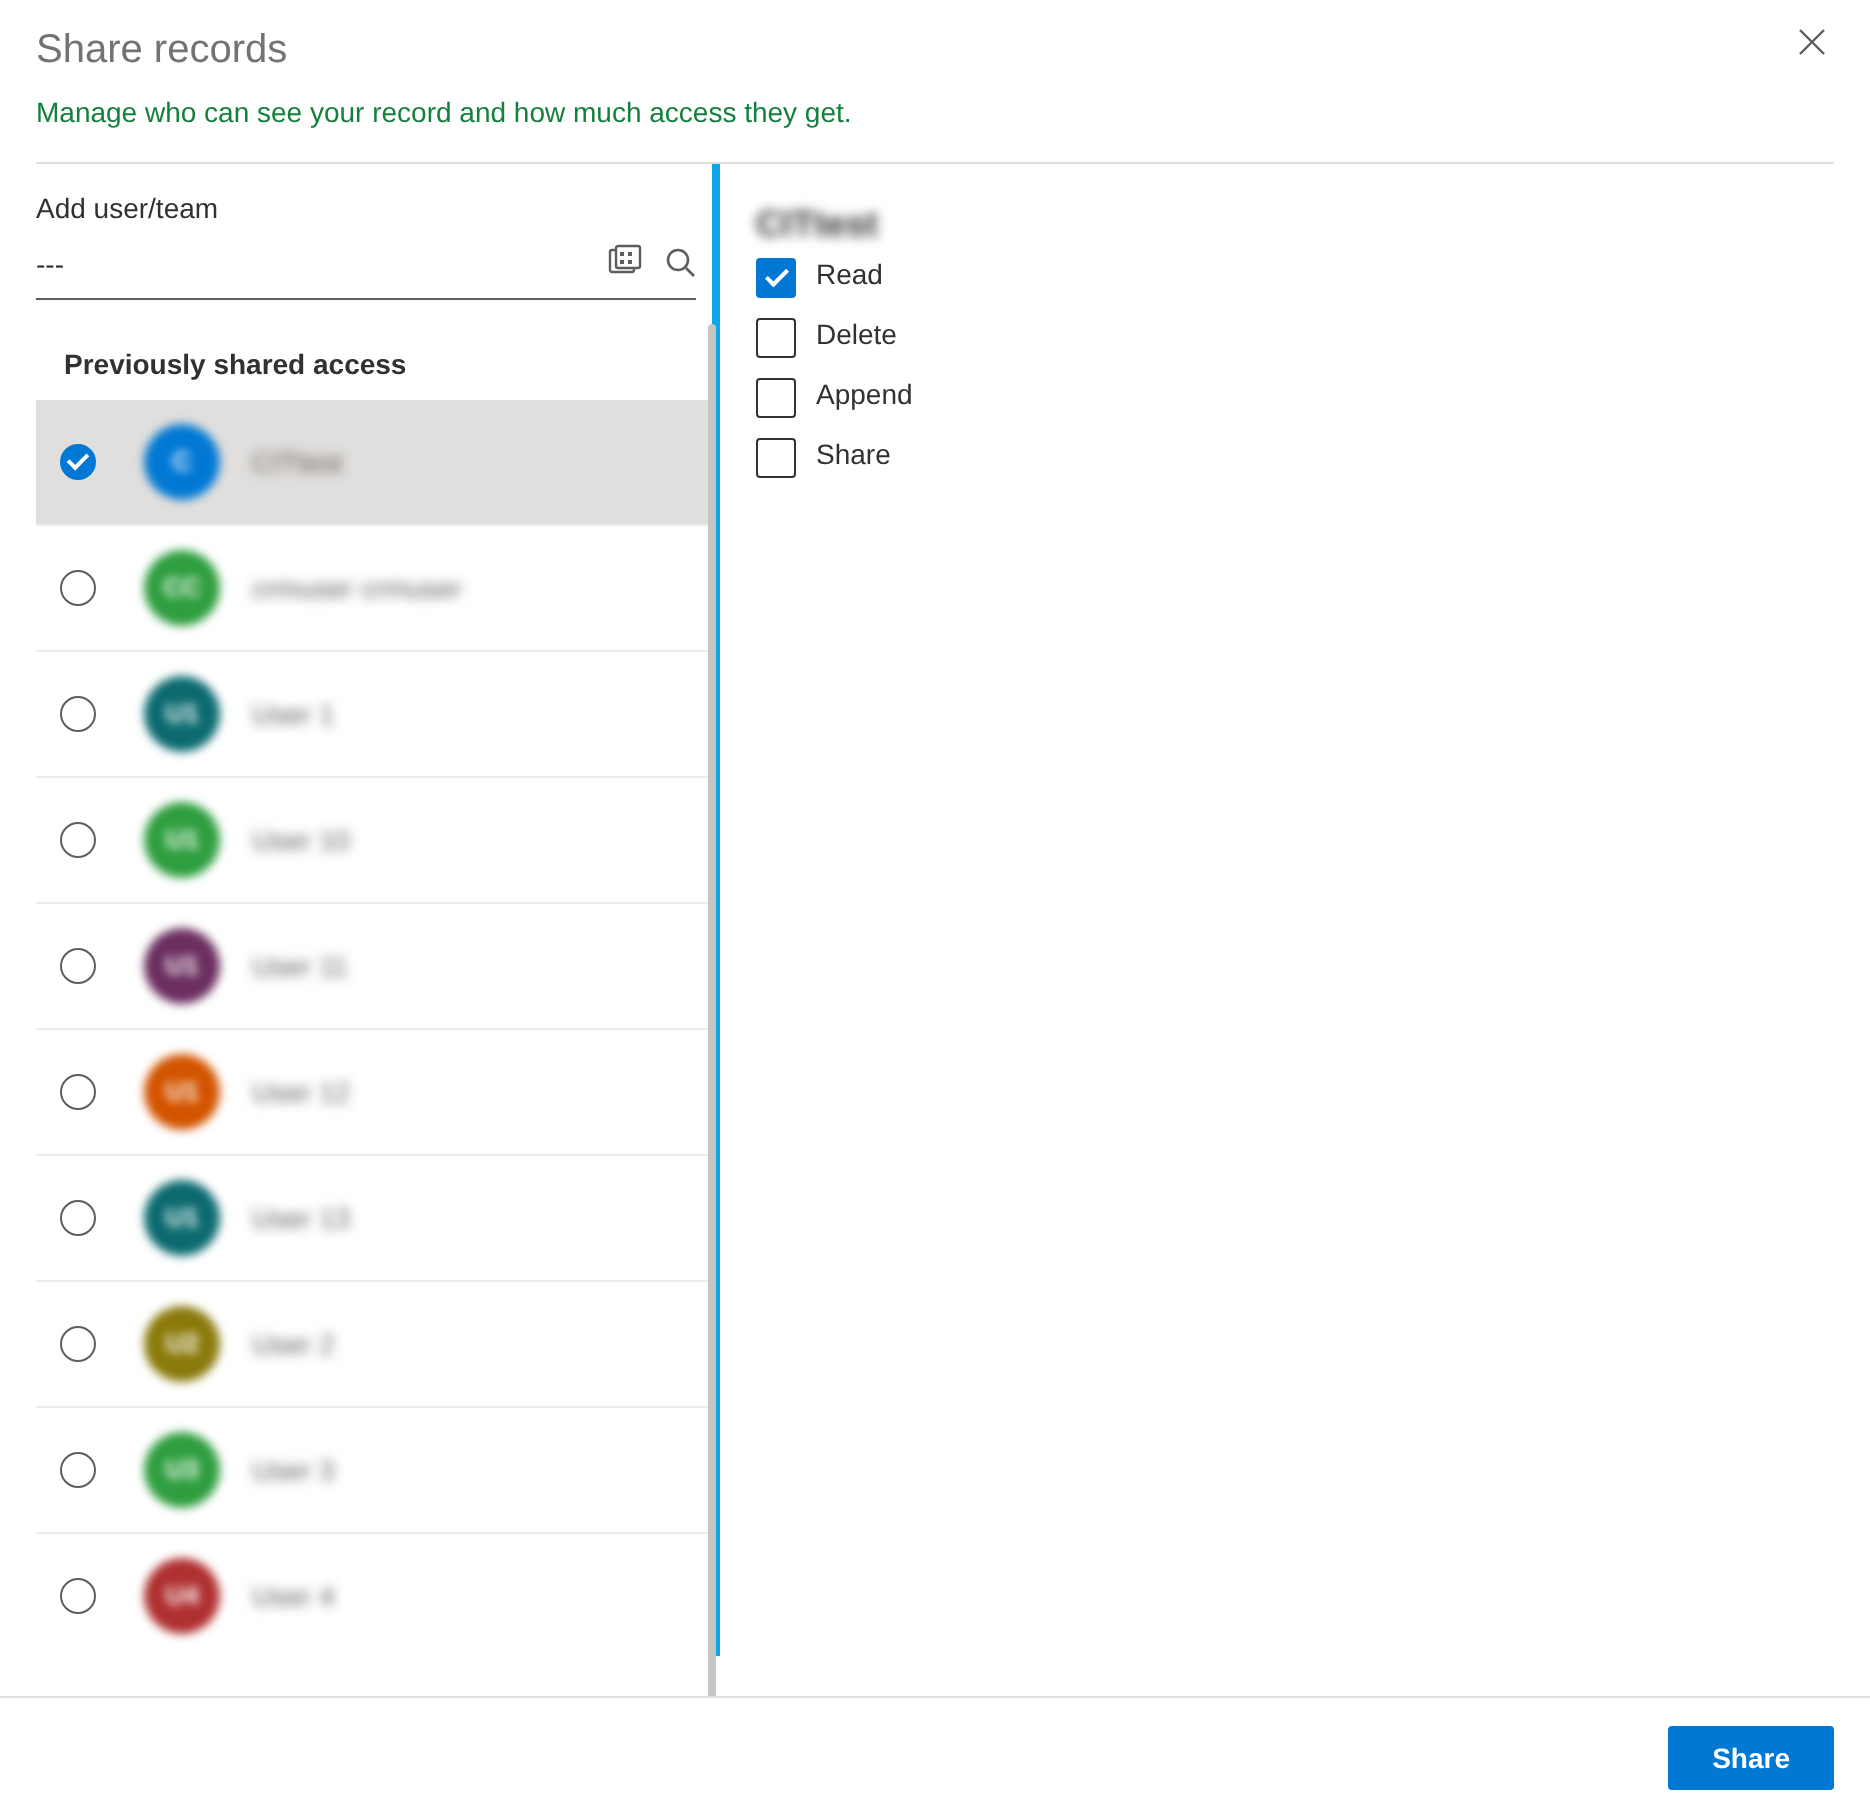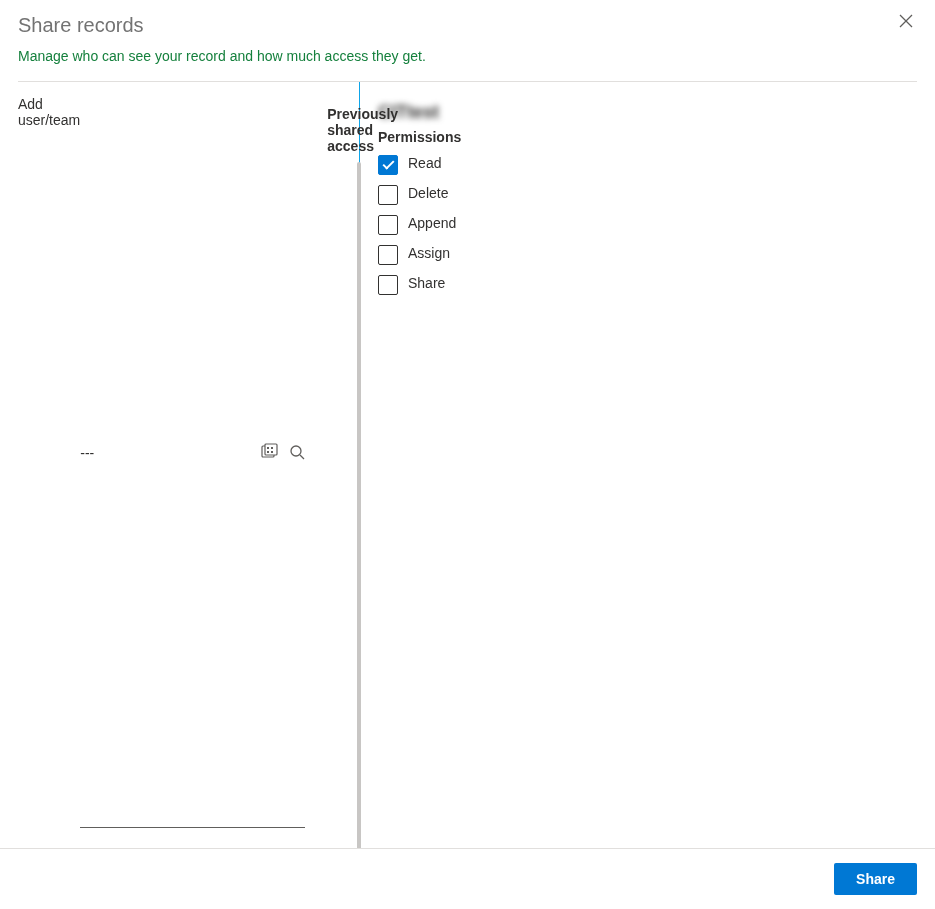--- a/index.html
+++ b/index.html
@@ -41,24 +41,24 @@
     margin: 0 18px;
   }
   .content {
     display: flex;
     height: 746px;
     padding: 0 18px;
   }
   .left-pane {
     width: 342px;
     flex-shrink: 0;
-    border-right: 1px solid #0ea5e9;
+    border-right: 4px solid #0ea5e9;
     position: relative;
     display: flex;
-    flex-direction: row;
+    flex-direction: column;
   }
   .scroll-track {
     position: absolute;
     right: -4px;
     top: 80px;
     width: 8px;
     height: 720px;
     background: transparent;
   }
   .scroll-thumb {
@@ -317,40 +317,35 @@
           <div class="item-name">User 4</div>
         </div>
       </div>
     <div class="scroll-track">
         <div class="scroll-thumb"></div>
       </div>
   </div>
 
   <div class="right-pane">
     <div class="selected-name">CITtest</div>
-    <div class="perm-header">Permissions</div>
     <div id="perm-list">
         <div class="perm-row">
           <div class="checkbox checked"></div>
           <div>Read</div>
         </div>
         <div class="perm-row">
           <div class="checkbox"></div>
           <div>Delete</div>
         </div>
         <div class="perm-row">
           <div class="checkbox"></div>
           <div>Append</div>
         </div>
         <div class="perm-row">
           <div class="checkbox"></div>
-          <div>Assign</div>
-        </div>
-        <div class="perm-row">
-          <div class="checkbox"></div>
           <div>Share</div>
         </div>
       </div>
   </div>
 </div>
 
 <div class="footer">
   <button class="share-btn">Share</button>
 </div>
 

